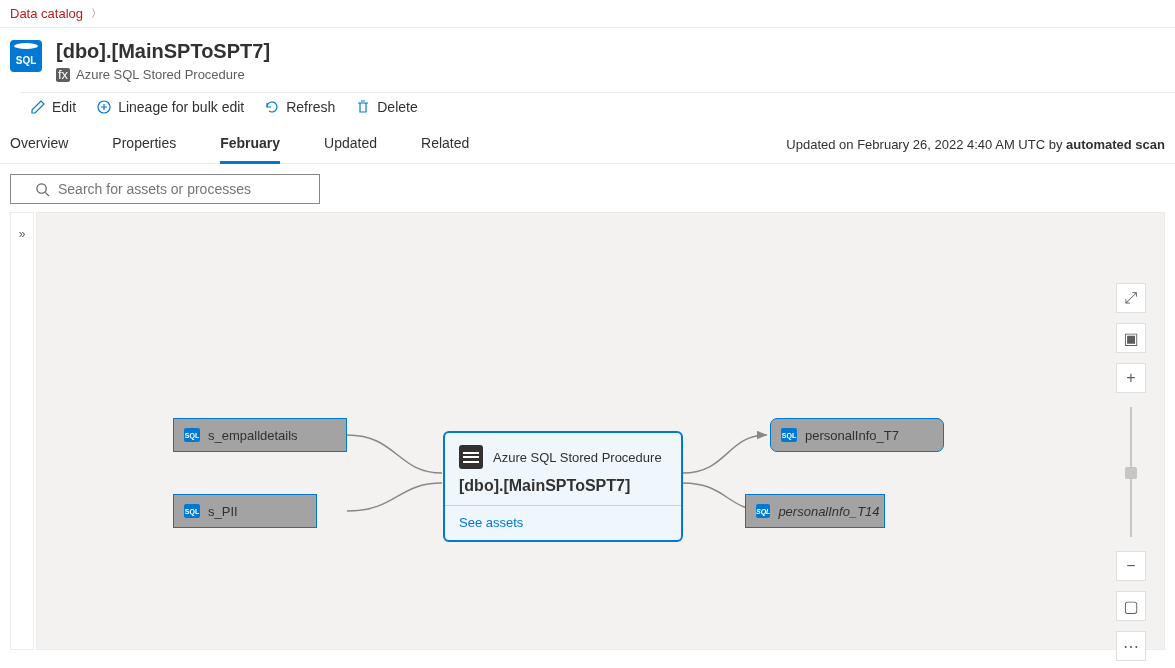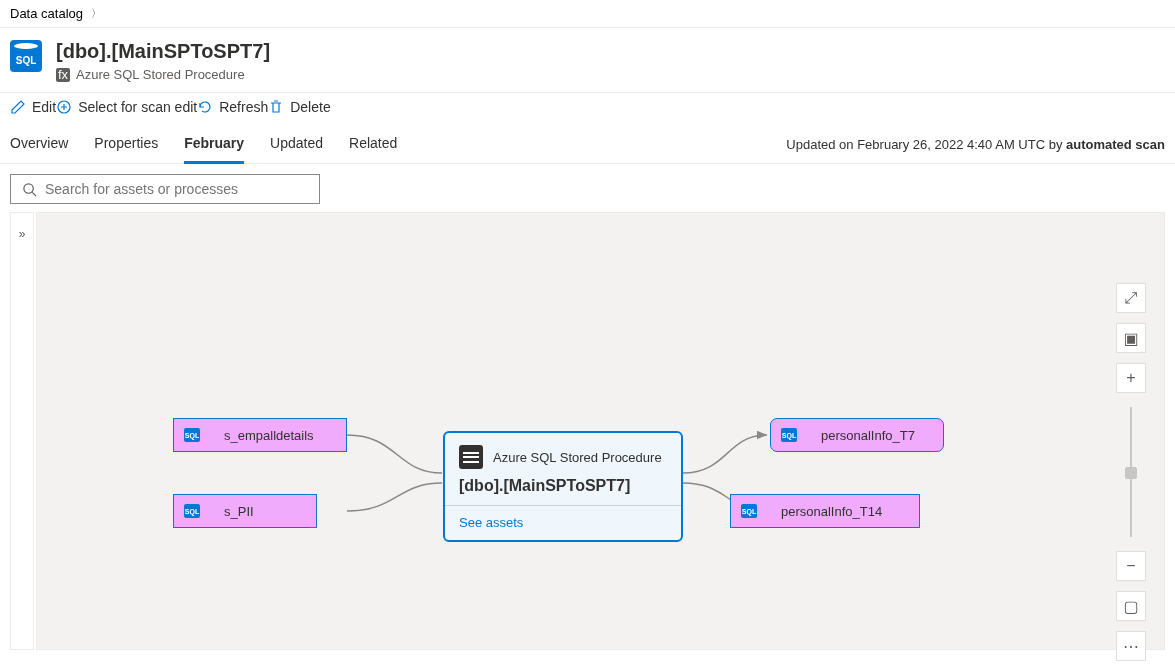--- a/index.html
+++ b/index.html
@@ -1,64 +1,64 @@
 <!DOCTYPE html>
 <html><head>
 <meta charset="utf-8">
 <style>
   * { box-sizing: border-box; margin: 0; padding: 0; }
   html, body { width: 1175px; height: 668px; font-family: "Segoe UI", Arial, sans-serif; font-size: 14px; color: #323130; background: #fff; overflow: hidden; }
-  a { color: #000000; text-decoration: none; }
+  a { color: #b91c1c; text-decoration: none; }
 
   
   .breadcrumb { display: flex; align-items: center; gap: 8px; padding: 6px 10px; border-bottom: 1px solid #edebe9; font-size: 13px; }
   .breadcrumb .chev { color: #605e5c; font-size: 11px; }
 
   
   .header { display: flex; align-items: flex-start; gap: 14px; padding: 12px 10px 10px 10px; }
   .sql-barrel { width: 32px; height: 32px; border-radius: 4px; background: #0078d4; position: relative; display:flex; align-items:center; justify-content:center; }
   .sql-barrel::before { content:""; position:absolute; top:3px; left:4px; right:4px; height:6px; border-radius:50%; background:#fff; }
   .sql-barrel span { color:#fff; font-size:10px; font-weight:600; position:relative; top:4px; }
   .header h1 { font-size: 20px; font-weight: 600; }
   .subtype { display:flex; align-items:center; gap:6px; margin-top:4px; color:#605e5c; font-size:13px; }
   .subtype-icon { width:14px; height:14px; background:#605e5c; border-radius:2px; display:flex; align-items:center; justify-content:center; color:#fff; font-size:13px; }
 
   
-  .toolbar { display:flex; align-items:center; padding:6px 10px 10px 10px; border-top:1px solid #edebe9;  }
+  .toolbar { display:flex; align-items:center; gap:20px; padding:6px 10px 10px 10px; border-top:1px solid #edebe9;margin-left:20px;  }
   .tool-item { display:flex; align-items:center; gap:6px; color:#323130; cursor:pointer; font-size:14px; }
   .tool-item svg { width:16px; height:16px; stroke:#0078d4; fill:none; }
 
   
   .tabs-row { display:flex; align-items:center; justify-content:space-between; padding:0 10px; border-bottom:1px solid #edebe9; }
-  .tabs { display:flex; gap:26px;justify-content:flex-end; }
+  .tabs { display:flex; gap:44px;justify-content:flex-end; }
   .tab { padding:10px 0 12px 0; font-size:14px; color:#323130; cursor:pointer; position:relative; }
   .tab.active { font-weight:600; }
   .tab.active::after { content:""; position:absolute; left:0; right:0; bottom:-1px; height:3px; background:#0078d4; }
   .updated { font-size:13px; color:#323130; }
   .updated .by { color:#323130; font-weight:400; }
 
   
   .search-wrap { padding:10px 10px 8px 10px; }
-  .search-box { width:310px; height:30px; border:1px solid #8a8886; display:flex; align-items:center; padding:0 11px; gap:8px; }
+  .search-box { width:310px; height:30px; border:1px solid #8a8886; display:flex; align-items:center; padding:0 24px; gap:8px; }
   .search-box input { border:none; outline:none; flex:1; font-size:14px; }
   .search-box svg { width:15px; height:15px; stroke:#605e5c; fill:none; }
 
   
   .canvas-outer { position:relative; height:438px; margin:0 10px 0 10px; }
   .side-toggle { position:absolute; left:0; top:0; width:24px; height:100%; border:1px solid #edebe9; background:#fff; display:flex; align-items:flex-start; justify-content:center; padding-top:14px; cursor:pointer; }
   .canvas { position:absolute; left:26px; right:0; top:0; bottom:0; border:1px solid #edebe9; background:#f3f2f1; }
 
   
   .canvas-tools { position:absolute; right:18px; top:70px; display:flex; flex-direction:column; align-items:center; gap:10px; }
   .ct-btn { width:30px; height:30px; background:#fff; border:1px solid #e1dfdd; display:flex; align-items:center; justify-content:center; cursor:pointer; font-size:16px; color:#605e5c; }
   .slider-track { width:2px; height:130px; background:#c8c6c4; position:relative; margin:4px 0; }
   .slider-knob { position:absolute; left:-5px; top:60px; width:12px; height:12px; background:#c8c6c4; border-radius:2px; }
 
   
-  .node { position:absolute; background:#f0abfc; border:1px solid #0078d4; display:flex; align-items:center; gap:24px; padding:0 10px; height:34px; font-size:13px; }
+  .node { position:absolute; background:#a3a3a3; border:1px solid #0078d4; display:flex; align-items:center; gap:8px; padding:0 10px; height:34px; font-size:13px; }
   .node .mini-sql { width:16px; height:14px; background:#0078d4; border-radius:2px; display:flex; align-items:center; justify-content:center; color:#fff; font-size:7px; font-weight:600; }
   .node-main { position:absolute; background:#eff6fc; border:2px solid #0078d4; border-radius:6px; width:240px; left:406px; top:218px; padding:12px 14px 10px 14px; }
   .node-main .top { display:flex; align-items:center; gap:10px; }
   .sp-icon { width:24px; height:24px; background:#323130; border-radius:3px; display:flex; flex-direction:column; justify-content:space-evenly; padding:4px; }
   .sp-icon div { height:2px; background:#fff; }
   .node-main .lbl { font-size:13px; }
   .node-main .name { font-size:16px; font-weight:700; margin-top:8px; }
   .node-main hr { border:none; border-top:1px solid #d0d0d0; margin:10px -14px 8px -14px; }
   .node-main .see { color:#0078d4; font-size:13px; cursor:pointer; }
 
@@ -90,21 +90,21 @@
     <svg viewBox="0 0 16 16">
         <path d="M2 11 L11 2 L14 5 L5 14 L2 14 Z" stroke-width="1.2"></path>
       </svg>
     <span>Edit</span>
   </div>
   <div class="tool-item">
     <svg viewBox="0 0 16 16">
         <circle cx="8" cy="8" r="6" stroke-width="1.2"></circle>
         <path d="M8 5 V11 M5 8 H11" stroke-width="1.2"></path>
       </svg>
-    <span>Select for scan edit</span>
+    <span>Lineage for bulk edit</span>
   </div>
   <div class="tool-item">
     <svg viewBox="0 0 16 16">
         <path d="M3 8 A5 5 0 1 1 5 12" stroke-width="1.2"></path>
         <path d="M3 4 L3 8 L7 8" stroke-width="1.2"></path>
       </svg>
     <span>Refresh</span>
   </div>
   <div class="tool-item">
     <svg viewBox="0 0 16 16">
@@ -175,21 +175,21 @@
       </div>
       <div class="name">[dbo].[MainSPToSPT7]</div>
       <hr>
       <span class="see">See assets</span>
     </div>
 
     <div class="node" style="left:733px; top:205px; width:174px;border-radius:7px;">
       <div class="mini-sql">SQL</div>
       <span>personalInfo_T7</span>
     </div>
-    <div class="node" style="left:693px; top:281px; width:190px;">
+    <div class="node" style="left:708px; top:281px; width:140px;font-style:italic;">
       <div class="mini-sql">SQL</div>
       <span>personalInfo_T14</span>
     </div>
 
     <div class="canvas-tools">
       <div class="ct-btn">
           <span>⤢</span>
         </div>
       <div class="ct-btn">
           <span>▣</span>

